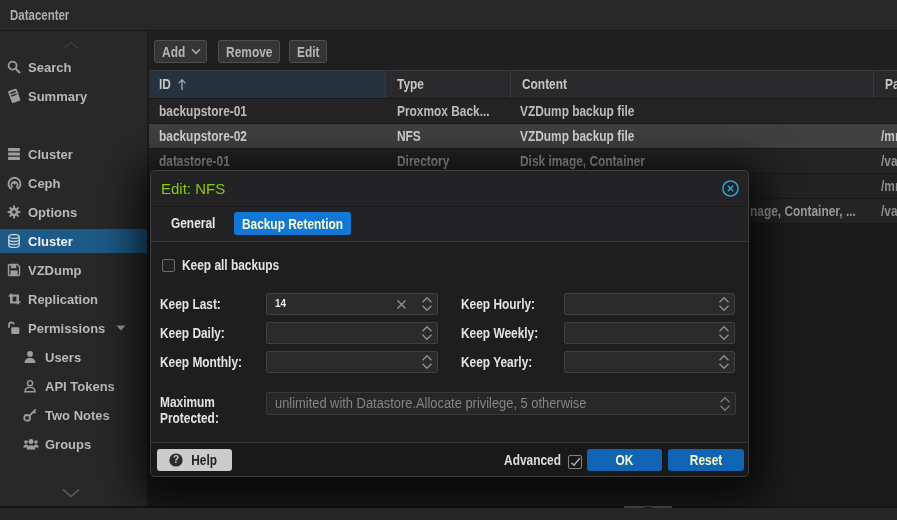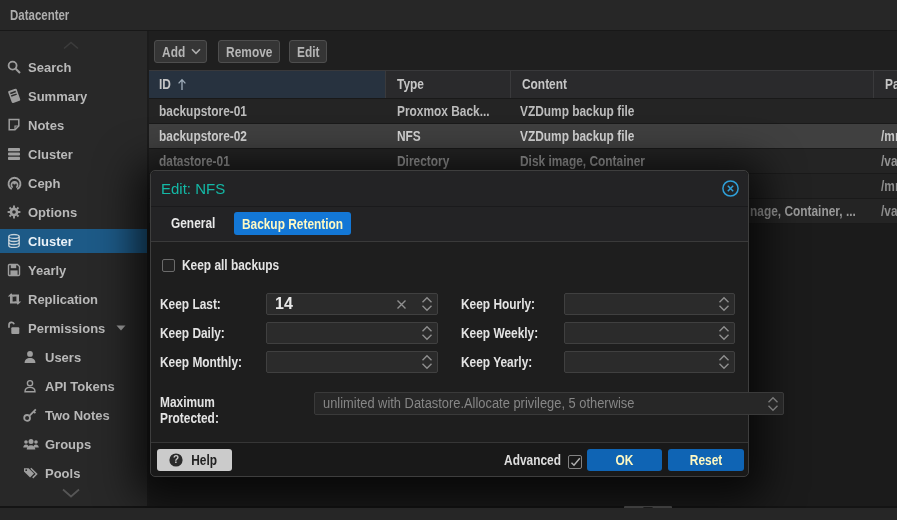--- a/index.html
+++ b/index.html
@@ -119,27 +119,20 @@
     <svg width="15" height="15">
         <g transform="rotate(-20 7.5 7.5)">
           <rect x="2.8" y="0.8" width="9" height="12.8" rx="1.2" fill="#9e9e9e"></rect>
           <rect x="4.4" y="3" width="5.8" height="1.5" fill="#2a2a2a"></rect>
           <rect x="4.4" y="5.7" width="5.8" height="1.5" fill="#2a2a2a"></rect>
         </g>
       </svg>
     <span class="t">Summary</span>
     </div>
 
-  <div class="mi" style="top:113px;">
-    <svg width="14" height="14">
-        <path d="M2.2 1.6 H11.8 V8 L8 11.8 H2.2 Z" class="ics" stroke-width="1.5"></path>
-        <path d="M8 11.8 V8 H11.8" class="ics" stroke-width="1.2"></path>
-      </svg>
-    <span class="t">Notes</span>
-    </div>
 
   <div class="mi" style="top:142px;">
     <svg width="14" height="14">
         <rect x="1" y="1" width="12" height="3.2" rx="0.8" class="ic"></rect>
         <rect x="1" y="5.4" width="12" height="3.2" rx="0.8" class="ic"></rect>
         <rect x="1" y="9.8" width="12" height="3.2" rx="0.8" class="ic"></rect>
       </svg>
     <span class="t">Cluster</span>
     </div>
 
@@ -179,21 +172,21 @@
     </svg>
     <span class="t" style="color:#e9f1f7;">Cluster</span>
     </div>
 
   <div class="mi" style="top:258px;">
     <svg width="14" height="14">
         <path d="M1.5 2.6 A1.1 1.1 0 0 1 2.6 1.5 H10.4 L12.5 3.6 V11.4 A1.1 1.1 0 0 1 11.4 12.5 H2.6 A1.1 1.1 0 0 1 1.5 11.4 Z" class="ics" stroke-width="1.4"></path>
         <rect x="3.8" y="1.8" width="5.4" height="3.4" class="ic"></rect>
         <rect x="3.4" y="7.4" width="7.2" height="5" class="ic"></rect>
       </svg>
-    <span class="t">Yearly</span>
+    <span class="t">VZDump</span>
     </div>
 
   <div class="mi" style="top:287px;">
     <svg width="15" height="14">
         <path d="M4.2 1.2 L7.6 4.6 H5.6 V9.4 H9 V11.6 H3 V4.6 H0.8 Z" class="ic"></path>
         <path d="M10.8 12.8 L7.4 9.4 H9.4 V4.6 H6 V2.4 H12 V9.4 H14.2 Z" class="ic"></path>
       </svg>
     <span class="t">Replication</span>
     </div>
 
@@ -238,65 +231,57 @@
         <circle cx="3" cy="5" r="1.8" class="ic"></circle>
         <circle cx="13" cy="5" r="1.8" class="ic"></circle>
         <path d="M0.2 10.6 C0.2 8.7 1.4 7.4 3 7.4 C3.9 7.4 4.7 7.8 5.2 8.5 L5.2 10.6 Z" class="ic"></path>
         <path d="M15.8 10.6 C15.8 8.7 14.6 7.4 13 7.4 C12.1 7.4 11.3 7.8 10.8 8.5 L10.8 10.6 Z" class="ic"></path>
         <circle cx="8" cy="4.4" r="2.5" class="ic"></circle>
         <path d="M3.7 12.4 C3.7 9.9 5.5 8.2 8 8.2 C10.5 8.2 12.3 9.9 12.3 12.4 Z" class="ic"></path>
       </svg>
     <span class="t">Groups</span>
     </div>
 
-  <div class="mi sub" style="top:461px;">
-    <svg width="15" height="14">
-        <path d="M1 2.2 H5.6 L11 7.6 L7.1 11.5 L1 5.4 Z" class="ic"></path>
-        <path d="M7.8 2.2 L13.6 8 L9.7 11.9" class="ics" stroke-width="1.5"></path>
-        <circle cx="3.2" cy="4.2" r="0.9" fill="#282828"></circle>
-      </svg>
-    <span class="t">Pools</span>
-    </div>
 
   <svg class="abs" style="left:62px;top:488px;" width="18" height="10">
       <path d="M1 1.5 L9 8.5 L17 1.5" stroke="#565656" stroke-width="1.7" fill="none"></path>
     </svg>
 
   <div class="abs" style="left:0;top:506px;width:897px;height:7px;background:#141414;"></div>
   <div class="abs" style="left:624px;top:506px;width:48px;height:7px;background:#525252;border-radius:1px;">
     <svg width="48" height="7" style="display:block;">
         <path d="M19 1.2 L29 1.2 L24 6.2 Z" fill="#141414"></path>
       </svg>
   </div>
   <div class="abs" style="left:0;top:513px;width:897px;height:7px;background:#272727;"></div>
 
   <div class="abs" style="left:150px;top:170px;width:599px;height:307px;background:#1d1d1d;
        border:1px solid #3e3e3e;border-radius:5px;box-shadow:0 8px 40px 14px rgba(0,0,0,0.72);">
 
     <div class="abs" style="left:0;top:0;width:597px;height:70px;background:#232325;border-radius:5px 5px 0 0;"></div>
     <div class="abs" style="left:0;top:35px;width:597px;height:1px;background:#1a1a1c;"></div>
-    <div class="abs" style="left:10px;top:0;line-height:35px;font-size:15px;color:#14b8a6;">Edit: NFS</div>
+    <div class="abs" style="left:10px;top:0;line-height:35px;font-size:15px;color:#84cc16;">Edit: NFS</div>
     <svg class="abs" style="right:9px;top:9px;" width="17" height="17">
       <circle cx="8.5" cy="8.5" r="7.6" stroke="#2f9fd8" stroke-width="1.5" fill="none"></circle>
       <path d="M5.8 5.8 L11.2 11.2 M11.2 5.8 L5.8 11.2" stroke="#2f9fd8" stroke-width="1.5"></path>
     </svg>
 
     <div class="abs b" style="left:20px;top:41px;height:23px;line-height:23px;font-size:14px;color:#e8e8e8;transform:scaleX(.85);transform-origin:0 50%;">General</div>
     <div class="blue" style="left:83px;top:41px;width:117px;height:23px;background:#1377d6;">
         <span class="cs">Backup Retention</span>
       </div>
     <div class="abs" style="left:0;top:70px;width:597px;height:1px;background:#3a3a3a;"></div>
     <div class="abs" style="left:0;top:71px;width:597px;height:200px;background:#1e1e1e;"></div>
 
     <div class="abs" style="left:11px;top:88px;width:13px;height:13px;border:1px solid #6b6b6b;border-radius:2px;background:#232323;"></div>
     <div class="abs b" style="left:31px;top:87px;height:15px;line-height:15px;font-size:14px;color:#e3e3e3;transform:scaleX(.85);transform-origin:0 50%;">Keep all backups</div>
 
     <div class="flbl" style="left:9px;top:122px;">Keep Last:</div>
     <div class="fld" style="left:115px;top:122px;width:172px;">
-      <div class="abs b" style="left:8px;top:0;line-height:20px;font-size:16px;color:#e8e8e8;">14</div>
+      <div class="abs b" style="left:8px;top:0;line-height:20px;font-size:10px;color:#e8e8e8;">14</div>
       <svg class="abs" style="right:30px;top:5px;" width="11" height="11">
           <path d="M1.5 1.5 L9.5 9.5 M9.5 1.5 L1.5 9.5" stroke="#8f8f8f" stroke-width="1.4"></path>
         </svg>
       <svg class="spin" width="14" height="16">
           <path d="M2.5 6.2 L7 1.8 L11.5 6.2 M2.5 9.8 L7 14.2 L11.5 9.8" stroke="#8f8f8f" stroke-width="1.4" fill="none"></path>
         </svg>
     </div>
     <div class="flbl" style="left:310px;top:122px;">Keep Hourly:</div>
     <div class="fld" style="left:413px;top:122px;width:171px;">
       <svg class="spin" width="14" height="16">
@@ -324,21 +309,21 @@
         </svg>
     </div>
     <div class="flbl" style="left:310px;top:180px;">Keep Yearly:</div>
     <div class="fld" style="left:413px;top:180px;width:171px;">
       <svg class="spin" width="14" height="16">
           <path d="M2.5 6.2 L7 1.8 L11.5 6.2 M2.5 9.8 L7 14.2 L11.5 9.8" stroke="#8f8f8f" stroke-width="1.4" fill="none"></path>
         </svg>
     </div>
 
     <div class="flbl" style="left:9px;top:223px;line-height:16px;height:32px;">Maximum<br>Protected:</div>
-    <div class="fld" style="left:115px;top:221px;width:470px;height:23px;background:#272727;border-color:#3a3a3a;margin-left:48px;">
+    <div class="fld" style="left:115px;top:221px;width:470px;height:23px;background:#272727;border-color:#3a3a3a;">
       <div class="abs" style="left:8px;top:0;line-height:21px;font-size:14px;color:#868686;white-space:nowrap;transform:scaleX(.92);transform-origin:0 50%;">unlimited with Datastore.Allocate privilege, 5 otherwise</div>
       <svg class="spin" width="14" height="16" style="top:3px;">
           <path d="M2.5 6.2 L7 1.8 L11.5 6.2 M2.5 9.8 L7 14.2 L11.5 9.8" stroke="#7a7a7a" stroke-width="1.4" fill="none"></path>
         </svg>
     </div>
 
     <div class="abs" style="left:0;top:271px;width:597px;height:34px;background:#191919;border-top:1px solid #363636;border-radius:0 0 5px 5px;"></div>
     <div class="abs" style="left:6px;top:278px;width:75px;height:22px;background:#cbcbcb;border-radius:3px;
          display:flex;align-items:center;justify-content:center;">
       <svg width="14" height="14" style="margin-right:6px;">

